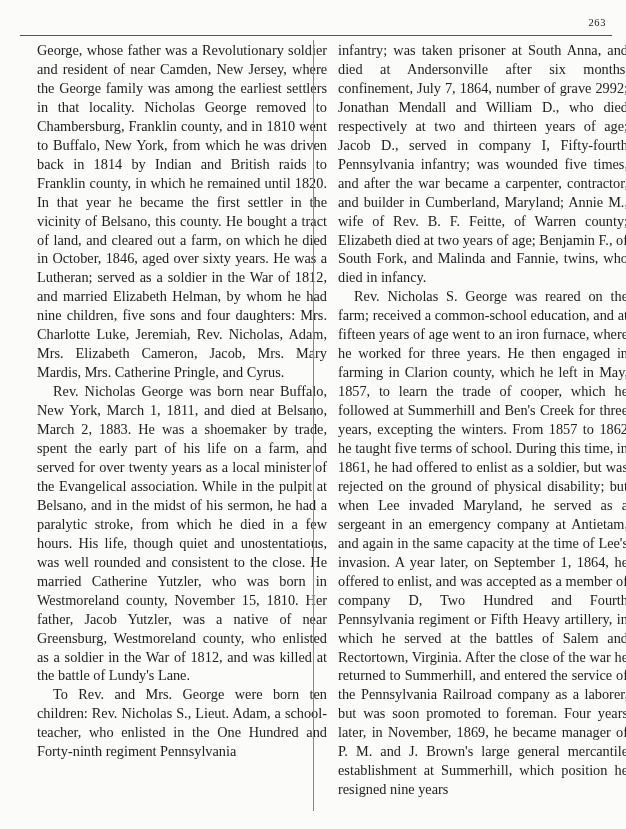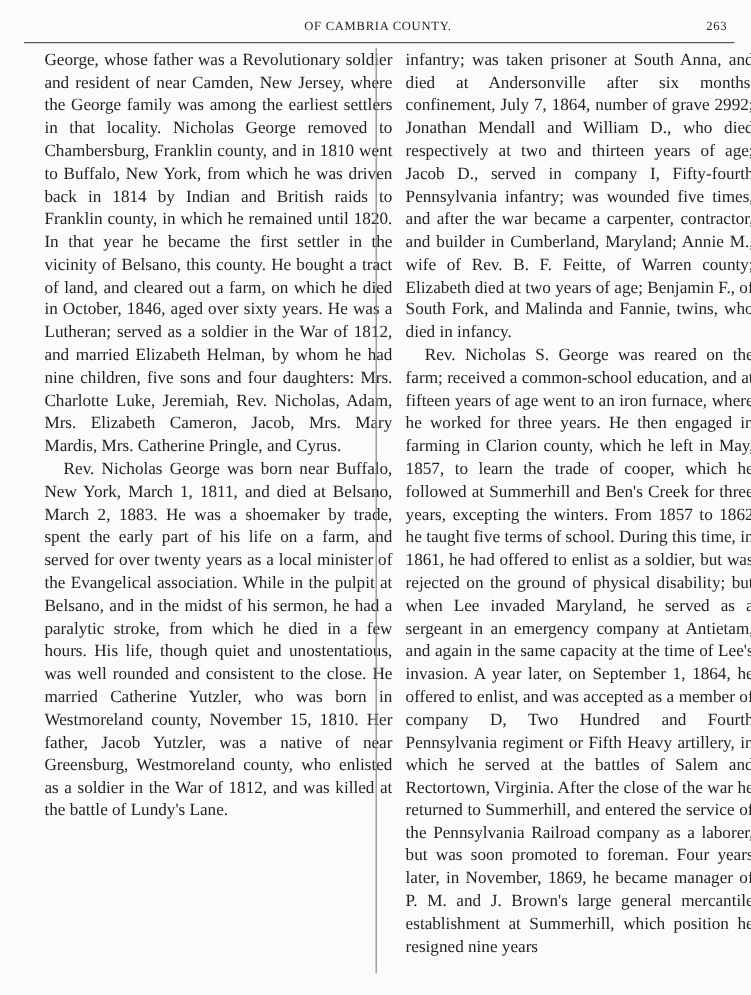--- a/index.html
+++ b/index.html
@@ -22,28 +22,28 @@
   .col.left { left:20px; }
   .col.right { left:321px; width:290px; }
   .divider { position:absolute; left:313px; top:40px; width:1px; height:771px; background:#888; }
   .col p { margin:0; }
   .col p.indent { text-indent:16px; }
 </style>
 </head>
 <body>
 
 <div class="header">
-  <span class="title">OF CAMBRIA COUNTY.</span>
   <span class="pagenum">263</span>
 </div>
 <div class="rule"></div>
 
 <div class="col left">
   <p>George, whose father was a Revolutionary soldier and resident of near Camden, New Jersey, where the George family was among the earliest settlers in that locality. Nicholas George removed to Chambersburg, Franklin county, and in 1810 went to Buffalo, New York, from which he was driven back in 1814 by Indian and British raids to Franklin county, in which he remained until 1820. In that year he became the first settler in the vicinity of Belsano, this county. He bought a tract of land, and cleared out a farm, on which he died in October, 1846, aged over sixty years. He was a Lutheran; served as a soldier in the War of 1812, and married Elizabeth Helman, by whom he had nine children, five sons and four daughters: Mrs. Charlotte Luke, Jeremiah, Rev. Nicholas, Adam, Mrs. Elizabeth Cameron, Jacob, Mrs. Mary Mardis, Mrs. Catherine Pringle, and Cyrus.</p>
   <p class="indent">Rev. Nicholas George was born near Buffalo, New York, March 1, 1811, and died at Belsano, March 2, 1883. He was a shoemaker by trade, spent the early part of his life on a farm, and served for over twenty years as a local minister of the Evangelical association. While in the pulpit at Belsano, and in the midst of his sermon, he had a paralytic stroke, from which he died in a few hours. His life, though quiet and unostentatious, was well rounded and consistent to the close. He married Catherine Yutzler, who was born in Westmoreland county, November 15, 1810. Her father, Jacob Yutzler, was a native of near Greensburg, Westmoreland county, who enlisted as a soldier in the War of 1812, and was killed at the battle of Lundy's Lane.</p>
+  <p class="indent">To Rev. and Mrs. George were born ten children: Rev. Nicholas S., Lieut. Adam, a school-teacher, who enlisted in the One Hundred and Forty-ninth regiment Pennsylvania</p>
 </div>
 
 <div class="divider"></div>
 
 <div class="col right">
   <p>infantry; was taken prisoner at South Anna, and died at Andersonville after six months' confinement, July 7, 1864, number of grave 2992; Jonathan Mendall and William D., who died respectively at two and thirteen years of age; Jacob D., served in company I, Fifty-fourth Pennsylvania infantry; was wounded five times, and after the war became a carpenter, contractor, and builder in Cumberland, Maryland; Annie M., wife of Rev. B. F. Feitte, of Warren county; Elizabeth died at two years of age; Benjamin F., of South Fork, and Malinda and Fannie, twins, who died in infancy.</p>
   <p class="indent">Rev. Nicholas S. George was reared on the farm; received a common-school education, and at fifteen years of age went to an iron furnace, where he worked for three years. He then engaged in farming in Clarion county, which he left in May, 1857, to learn the trade of cooper, which he followed at Summerhill and Ben's Creek for three years, excepting the winters. From 1857 to 1862 he taught five terms of school. During this time, in 1861, he had offered to enlist as a soldier, but was rejected on the ground of physical disability; but when Lee invaded Maryland, he served as a sergeant in an emergency company at Antietam, and again in the same capacity at the time of Lee's invasion. A year later, on September 1, 1864, he offered to enlist, and was accepted as a member of company D, Two Hundred and Fourth Pennsylvania regiment or Fifth Heavy artillery, in which he served at the battles of Salem and Rectortown, Virginia. After the close of the war he returned to Summerhill, and entered the service of the Pennsylvania Railroad company as a laborer, but was soon promoted to foreman. Four years later, in November, 1869, he became manager of P. M. and J. Brown's large general mercantile establishment at Summerhill, which position he resigned nine years</p>
 </div>
 
 </body></html>

